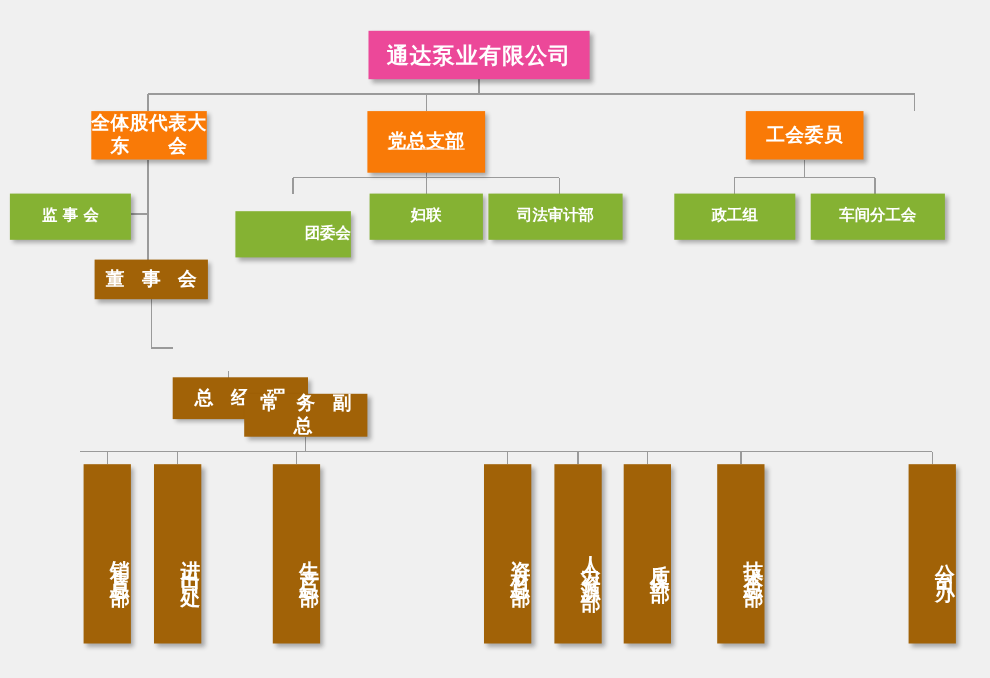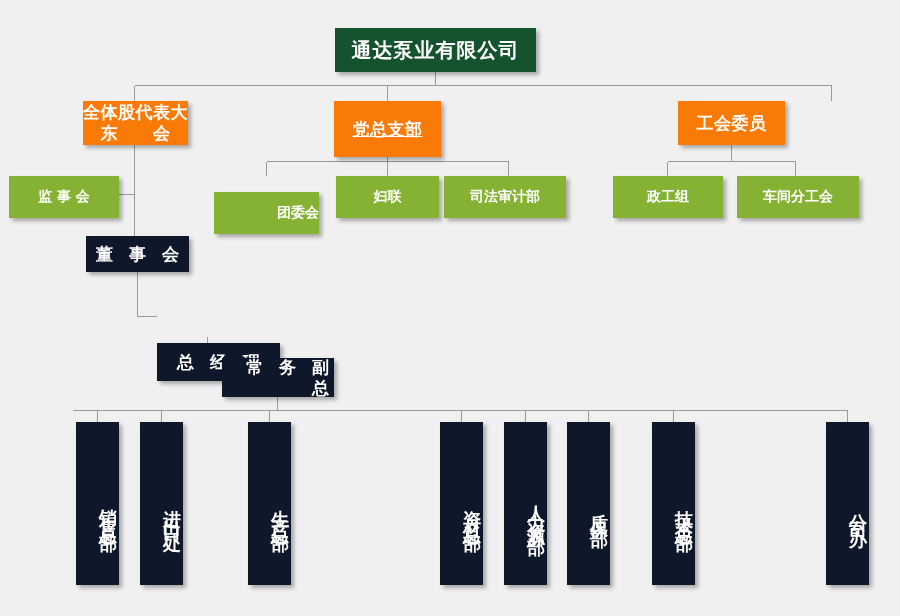--- a/index.html
+++ b/index.html
@@ -31,24 +31,24 @@
     display: flex;
     align-items: center;
     justify-content: center;
     color: #ffffff;
     font-weight: bold;
     text-align: center;
     line-height: 1.22;
     box-shadow: 3px 3px 4px rgba(0,0,0,0.30);
     z-index: 5;
   }
-  .node-red    { background: #14532d; }
+  .node-red    { background: #ec4899; }
   .node-orange { background: #f97a07; }
   .node-green  { background: #85b233; }
-  .node-blue   { background: #0f172a; text-align: right; }
+  .node-blue   { background: #a16207; }
 
   .t-root   { font-size: 20px; letter-spacing: 1px; }
   .t-lvl2   { font-size: 17px; letter-spacing: 0.5px; }
   .t-lvl3   { font-size: 14px; }
   .t-spaced { font-size: 17px; letter-spacing: 5px; text-indent: 5px; }
   .t-exec   { font-size: 17px; letter-spacing: 5px; text-indent: 5px; }
 
   .node-vert {
     writing-mode: vertical-rl;
     text-orientation: upright;

